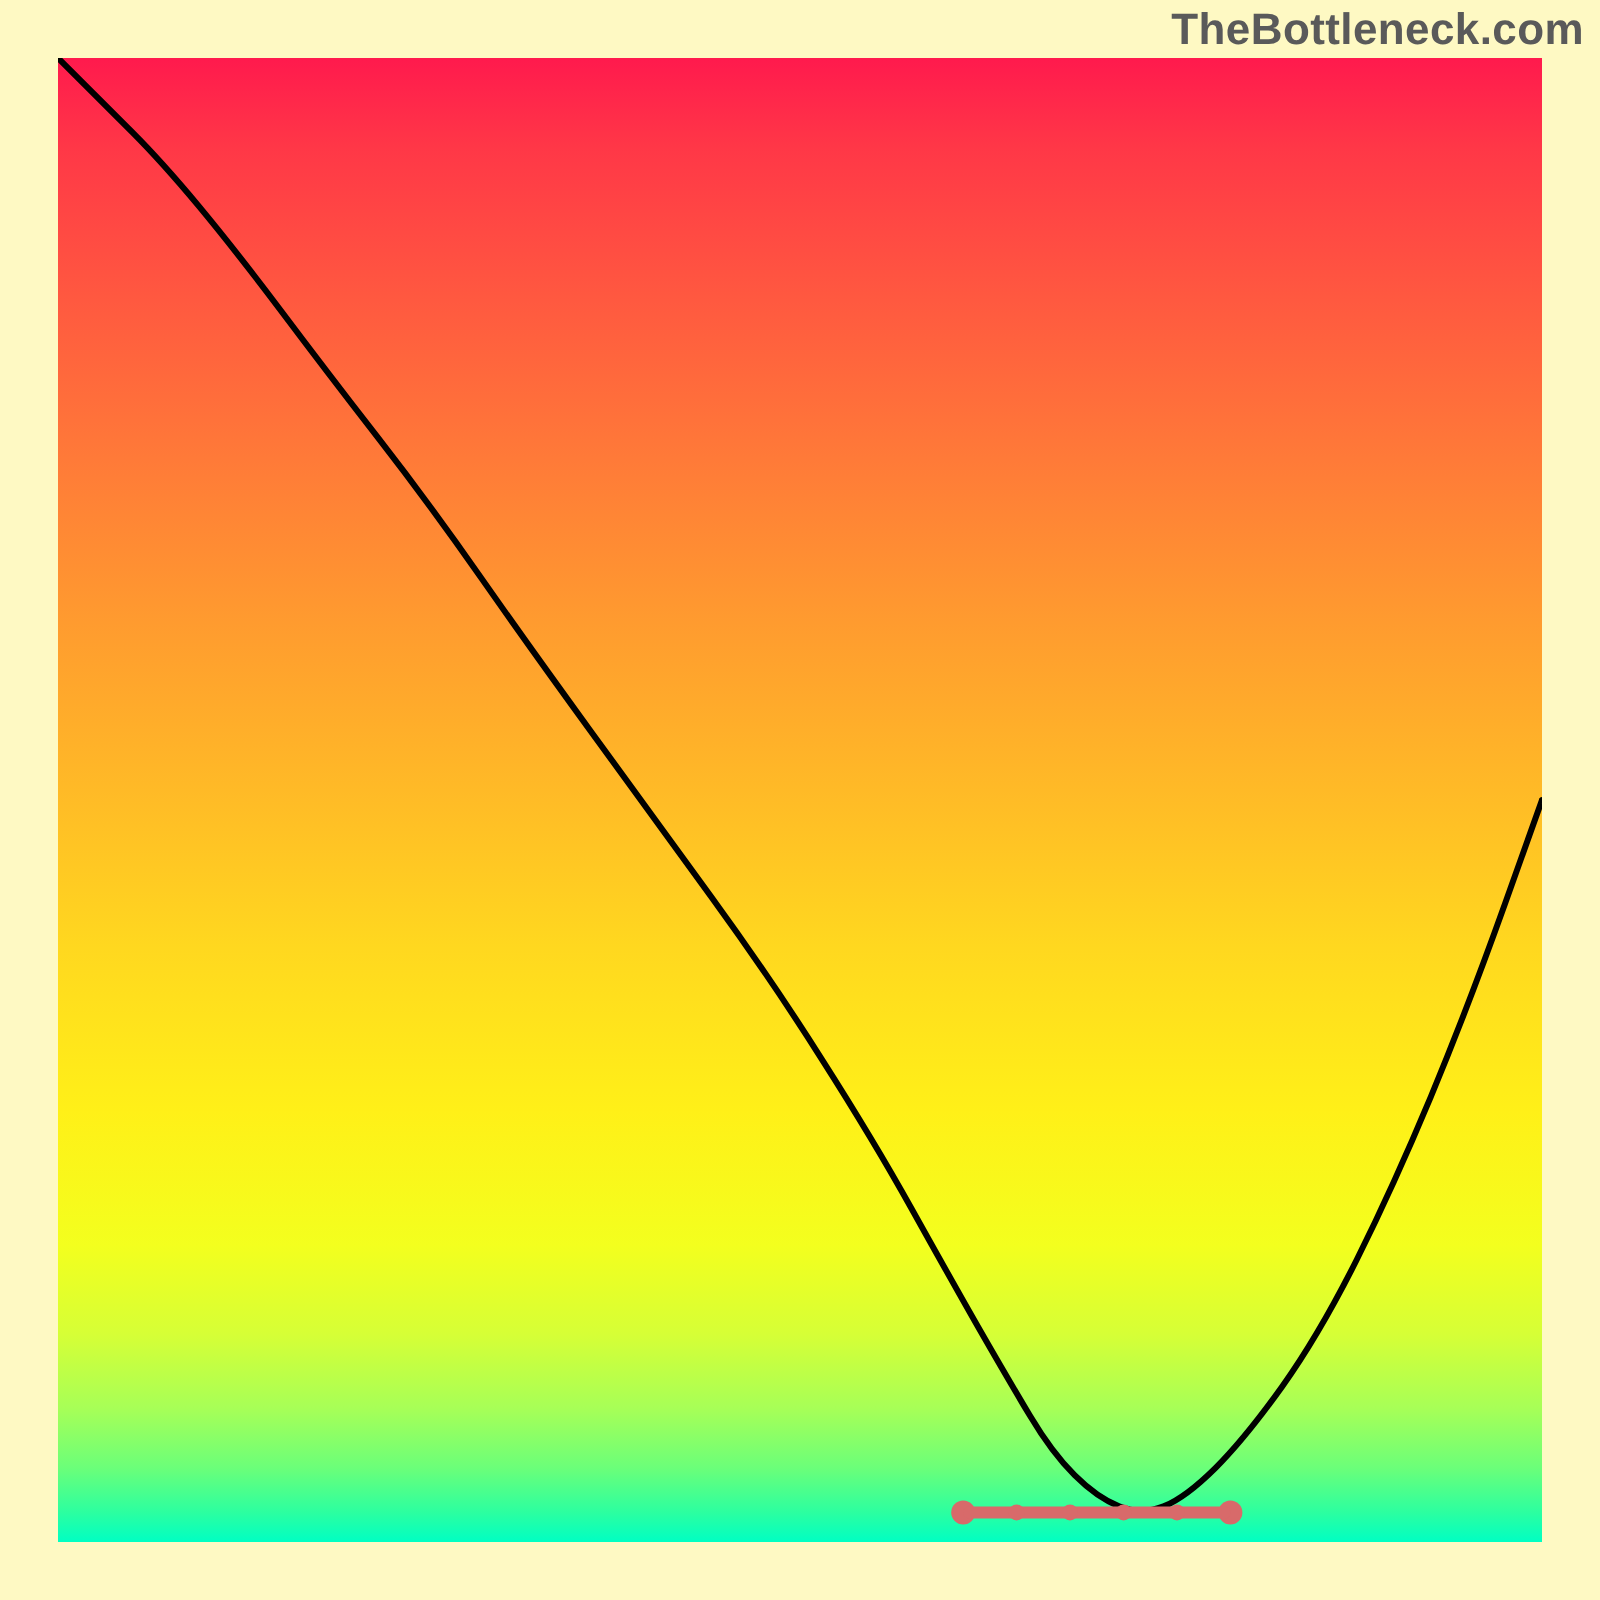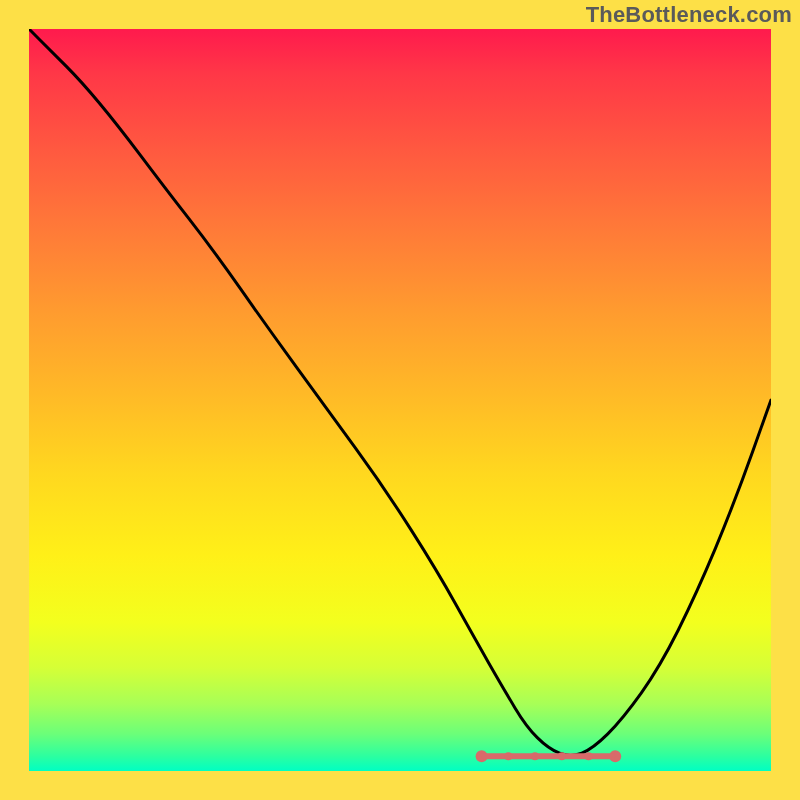--- a/index.html
+++ b/index.html
@@ -8,21 +8,21 @@
     width: 800px;
     height: 800px;
     background: #000;
     overflow: hidden;
     font-family: Arial, Helvetica, sans-serif;
   }
   .frame {
     position: relative;
     width: 800px;
     height: 800px;
-    background: #fde047;
+    background: #fef9c3;
   }
   .watermark {
     position: absolute;
     top: 2px;
     right: 8px;
     color: #5a5a5a;
     font-size: 22px;
     font-weight: 600;
     letter-spacing: 0.2px;
     z-index: 10;

